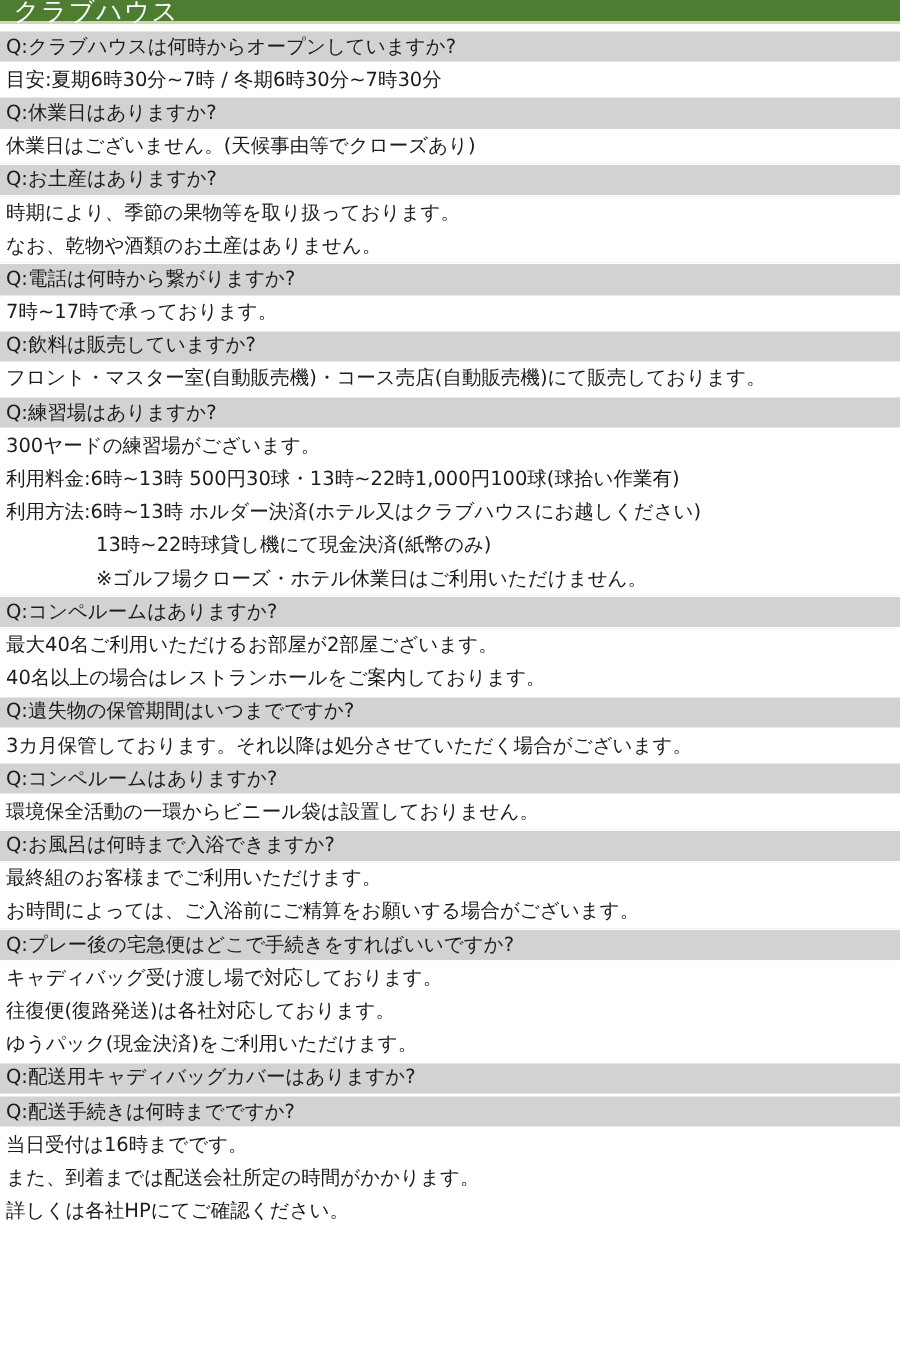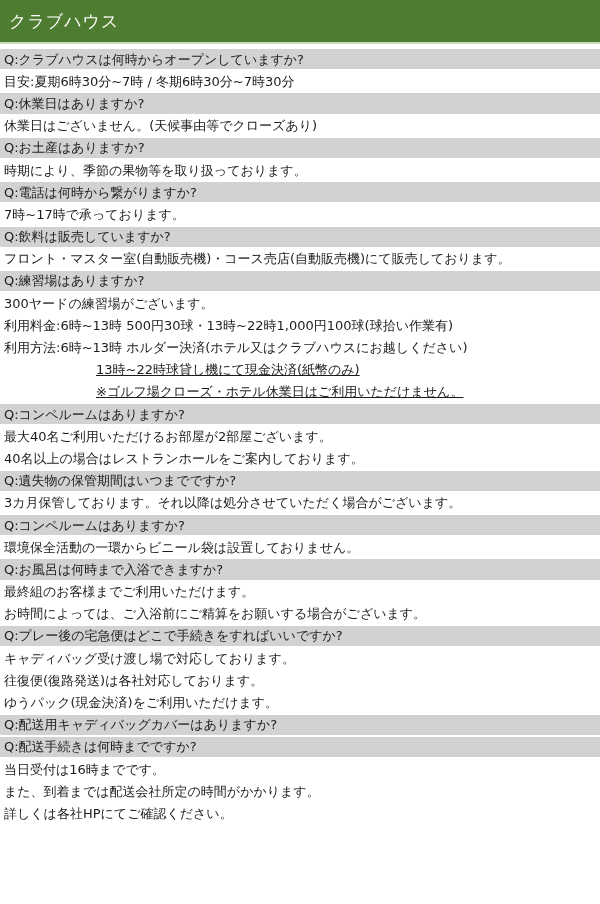--- a/index.html
+++ b/index.html
@@ -5,21 +5,21 @@
   * { margin: 0; padding: 0; box-sizing: border-box; }
   html, body { background: #ffffff; }
   body {
     width: 600px;
     height: 904px;
     overflow: hidden;
     font-family: "DejaVu Sans", "Liberation Sans", sans-serif;
     color: var(--body-text, #1c1c1c);
   }
   .header {
-    height: 44px;
+    height: 16px;
     background: var(--header-bg, #4e7d31);
     color: var(--header-text, #ffffff);
     display: flex;
     align-items: center;
     padding-left: 9px;
     font-size: 17px;
     letter-spacing: 1px;
     border-bottom: 2px solid var(--header-underline, #c9dab6);
   }
   .faq-list { margin-top: 4px; }
@@ -32,21 +32,21 @@
     line-height: 1;
     white-space: nowrap;
     overflow: hidden;
   }
   .row.question {
     background: var(--question-bg, #d2d2d2);
     border-top: 1.5px solid #ffffff;
     border-bottom: 1.5px solid #ffffff;
   }
   .row.answer { background: #ffffff; }
-  .row.indent { padding-left: 96px; text-decoration: underline; }
+  .row.indent { padding-left: 64px; }
 </style>
 </head>
 <body style="--header-bg: #4e7d31; --header-text: #ffffff; --header-underline: #c9dab6; --question-bg: #d2d2d2; --body-text: #1c1c1c;">
 
 <div class="header">
   <span>クラブハウス</span>
 </div>
 
 <div class="faq-list">
     <div class="row question">
@@ -59,20 +59,23 @@
     <span>Q:休業日はありますか?</span>
   </div>
     <div class="row answer">
     <span>休業日はございません。(天候事由等でクローズあり)</span>
   </div>
     <div class="row question">
     <span>Q:お土産はありますか?</span>
   </div>
     <div class="row answer">
     <span>時期により、季節の果物等を取り扱っております。</span>
+  </div>
+    <div class="row answer">
+    <span>なお、乾物や酒類のお土産はありません。</span>
   </div>
     <div class="row question">
     <span>Q:電話は何時から繋がりますか?</span>
   </div>
     <div class="row answer">
     <span>7時~17時で承っております。</span>
   </div>
     <div class="row question">
     <span>Q:飲料は販売していますか?</span>
   </div>

